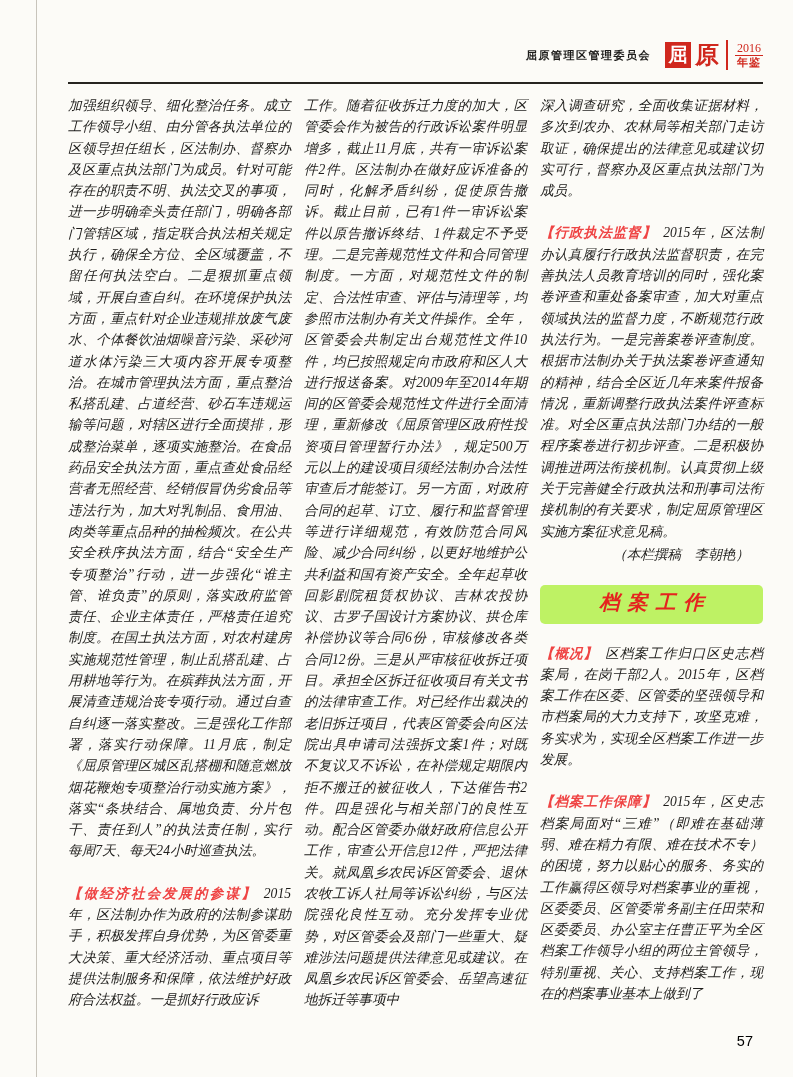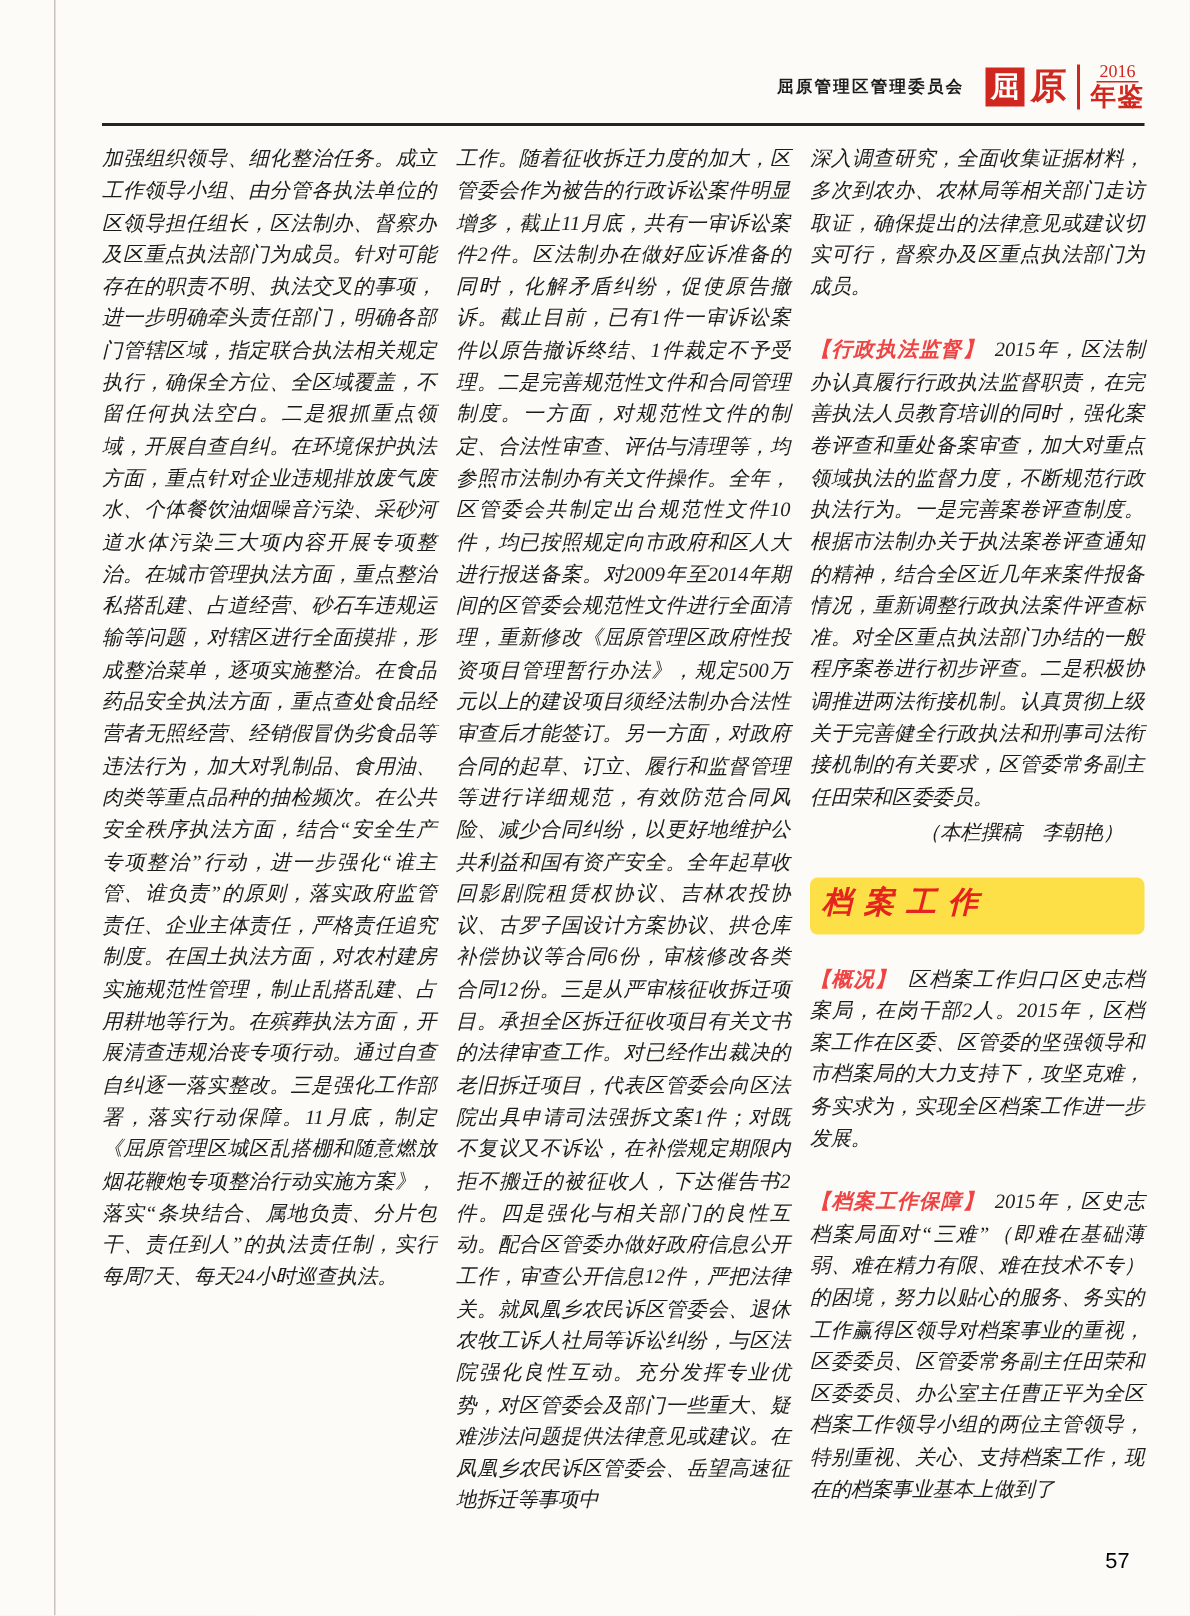--- a/index.html
+++ b/index.html
@@ -23,40 +23,40 @@
   .committee { font-weight:bold; font-size:11px; letter-spacing:1.5px; }
   .logo { display:flex; align-items:center; gap:4px; }
   .logo-sq {
     width:26px; height:26px; background:#d0281e; color:#fff;
     font-weight:bold; font-size:19px; display:flex; align-items:center; justify-content:center;
   }
   .logo-yuan { color:#d0281e; font-size:24px; font-weight:bold; line-height:1; }
   .logo-div { width:2px; height:30px; background:#d0281e; margin:0 3px; }
   .logo-col { display:flex; flex-direction:column; align-items:center; color:#d0281e; line-height:1.2; }
   .logo-year { font-size:12px; font-weight:normal; border-bottom:1px solid #d0281e; padding:0 2px; }
-  .logo-label { font-size:17px; font-weight:bold; letter-spacing:1px; }
+  .logo-label { font-size:11px; font-weight:bold; letter-spacing:1px; }
 
   .rule { position:absolute; top:82px; left:68px; right:30px; height:1.5px; background:#26241f; }
 
   .columns {
     position:absolute; top:95px; left:68px; width:695px;
     display:flex; gap:13px;
   }
   .col { width:227px; font-size:13.6px; line-height:21.3px;font-style:italic; }
 
   p { text-align:justify; }
   .entry { margin-top:21px; }
   .marker { color:#ef4444; font-weight:bold; }
   .marker::after { content:"\2002"; }
 
   .byline { text-align:right; padding-right:14px; margin-top:2px; }
 
   .section-box {
-    margin:20px 0 19px; background:#fde047; border-radius:5px;
-    padding:7px 0 8px;
+    margin:20px 0 19px; background:#bef264; border-radius:5px;
+    text-align:center; padding:7px 0 8px;
   }
   .section-title {
     color:#e5231f; font-size:20px; font-weight:bold;
     letter-spacing:8px; margin-left:8px;
   }
 
   .pageno {
     position:absolute; right:40px; bottom:28px;
     font-size:14.5px; color:#000000; font-family:"Liberation Sans",sans-serif;
   }
@@ -80,29 +80,30 @@
       </span>
     </div>
   </div>
 
   <div class="rule"></div>
 
   <div class="columns">
 
     <div class="col">
       <p class="body">加强组织领导、细化整治任务。成立工作领导小组、由分管各执法单位的区领导担任组长，区法制办、督察办及区重点执法部门为成员。针对可能存在的职责不明、执法交叉的事项，进一步明确牵头责任部门，明确各部门管辖区域，指定联合执法相关规定执行，确保全方位、全区域覆盖，不留任何执法空白。二是狠抓重点领域，开展自查自纠。在环境保护执法方面，重点针对企业违规排放废气废水、个体餐饮油烟噪音污染、采砂河道水体污染三大项内容开展专项整治。在城市管理执法方面，重点整治私搭乱建、占道经营、砂石车违规运输等问题，对辖区进行全面摸排，形成整治菜单，逐项实施整治。在食品药品安全执法方面，重点查处食品经营者无照经营、经销假冒伪劣食品等违法行为，加大对乳制品、食用油、肉类等重点品种的抽检频次。在公共安全秩序执法方面，结合“安全生产专项整治”行动，进一步强化“谁主管、谁负责”的原则，落实政府监管责任、企业主体责任，严格责任追究制度。在国土执法方面，对农村建房实施规范性管理，制止乱搭乱建、占用耕地等行为。在殡葬执法方面，开展清查违规治丧专项行动。通过自查自纠逐一落实整改。三是强化工作部署，落实行动保障。11月底，制定《屈原管理区城区乱搭棚和随意燃放烟花鞭炮专项整治行动实施方案》，落实“条块结合、属地负责、分片包干、责任到人”的执法责任制，实行每周7天、每天24小时巡查执法。</p>
+      <p class="entry"><span class="marker">【做经济社会发展的参谋】</span><span>2015年，区法制办作为政府的法制参谋助手，积极发挥自身优势，为区管委重大决策、重大经济活动、重点项目等提供法制服务和保障，依法维护好政府合法权益。一是抓好行政应诉</span></p>
     </div>
 
     <div class="col">
       <p class="body">工作。随着征收拆迁力度的加大，区管委会作为被告的行政诉讼案件明显增多，截止11月底，共有一审诉讼案件2件。区法制办在做好应诉准备的同时，化解矛盾纠纷，促使原告撤诉。截止目前，已有1件一审诉讼案件以原告撤诉终结、1件裁定不予受理。二是完善规范性文件和合同管理制度。一方面，对规范性文件的制定、合法性审查、评估与清理等，均参照市法制办有关文件操作。全年，区管委会共制定出台规范性文件10件，均已按照规定向市政府和区人大进行报送备案。对2009年至2014年期间的区管委会规范性文件进行全面清理，重新修改《屈原管理区政府性投资项目管理暂行办法》，规定500万元以上的建设项目须经法制办合法性审查后才能签订。另一方面，对政府合同的起草、订立、履行和监督管理等进行详细规范，有效防范合同风险、减少合同纠纷，以更好地维护公共利益和国有资产安全。全年起草收回影剧院租赁权协议、吉林农投协议、古罗子国设计方案协议、拱仓库补偿协议等合同6份，审核修改各类合同12份。三是从严审核征收拆迁项目。承担全区拆迁征收项目有关文书的法律审查工作。对已经作出裁决的老旧拆迁项目，代表区管委会向区法院出具申请司法强拆文案1件；对既不复议又不诉讼，在补偿规定期限内拒不搬迁的被征收人，下达催告书2件。四是强化与相关部门的良性互动。配合区管委办做好政府信息公开工作，审查公开信息12件，严把法律关。就凤凰乡农民诉区管委会、退休农牧工诉人社局等诉讼纠纷，与区法院强化良性互动。充分发挥专业优势，对区管委会及部门一些重大、疑难涉法问题提供法律意见或建议。在凤凰乡农民诉区管委会、岳望高速征地拆迁等事项中</p>
     </div>
 
     <div class="col">
       <p class="body">深入调查研究，全面收集证据材料，多次到农办、农林局等相关部门走访取证，确保提出的法律意见或建议切实可行，督察办及区重点执法部门为成员。</p>
-      <p class="entry"><span class="marker">【行政执法监督】</span><span>2015年，区法制办认真履行行政执法监督职责，在完善执法人员教育培训的同时，强化案卷评查和重处备案审查，加大对重点领域执法的监督力度，不断规范行政执法行为。一是完善案卷评查制度。根据市法制办关于执法案卷评查通知的精神，结合全区近几年来案件报备情况，重新调整行政执法案件评查标准。对全区重点执法部门办结的一般程序案卷进行初步评查。二是积极协调推进两法衔接机制。认真贯彻上级关于完善健全行政执法和刑事司法衔接机制的有关要求，区管委常务副主任田荣和区委委员。</span></p>
+      <p class="entry"><span class="marker">【行政执法监督】</span><span>2015年，区法制办认真履行行政执法监督职责，在完善执法人员教育培训的同时，强化案卷评查和重处备案审查，加大对重点领域执法的监督力度，不断规范行政执法行为。一是完善案卷评查制度。根据市法制办关于执法案卷评查通知的精神，结合全区近几年来案件报备情况，重新调整行政执法案件评查标准。对全区重点执法部门办结的一般程序案卷进行初步评查。二是积极协调推进两法衔接机制。认真贯彻上级关于完善健全行政执法和刑事司法衔接机制的有关要求，制定屈原管理区实施方案征求意见稿。</span></p>
       <p class="byline">（本栏撰稿　李朝艳）</p>
       <div class="section-box">
         <span class="section-title">档案工作</span>
       </div>
       <p class="entry" style="margin-top:0;"><span class="marker">【概况】</span><span>区档案工作归口区史志档案局，在岗干部2人。2015年，区档案工作在区委、区管委的坚强领导和市档案局的大力支持下，攻坚克难，务实求为，实现全区档案工作进一步发展。</span></p>
       <p class="entry"><span class="marker">【档案工作保障】</span><span>2015年，区史志档案局面对“三难”（即难在基础薄弱、难在精力有限、难在技术不专）的困境，努力以贴心的服务、务实的工作赢得区领导对档案事业的重视，区委委员、区管委常务副主任田荣和区委委员、办公室主任曹正平为全区档案工作领导小组的两位主管领导，特别重视、关心、支持档案工作，现在的档案事业基本上做到了</span></p>
     </div>
 
   </div>
 

